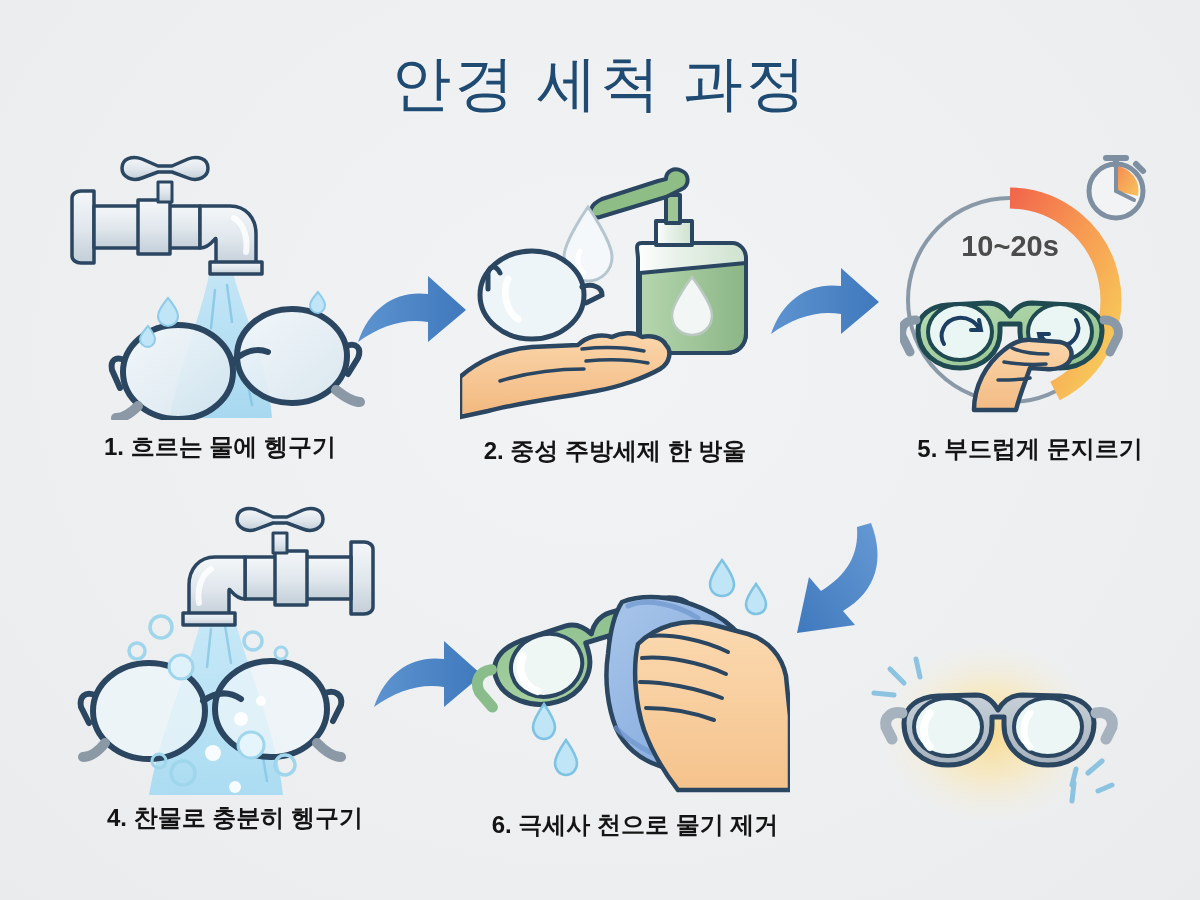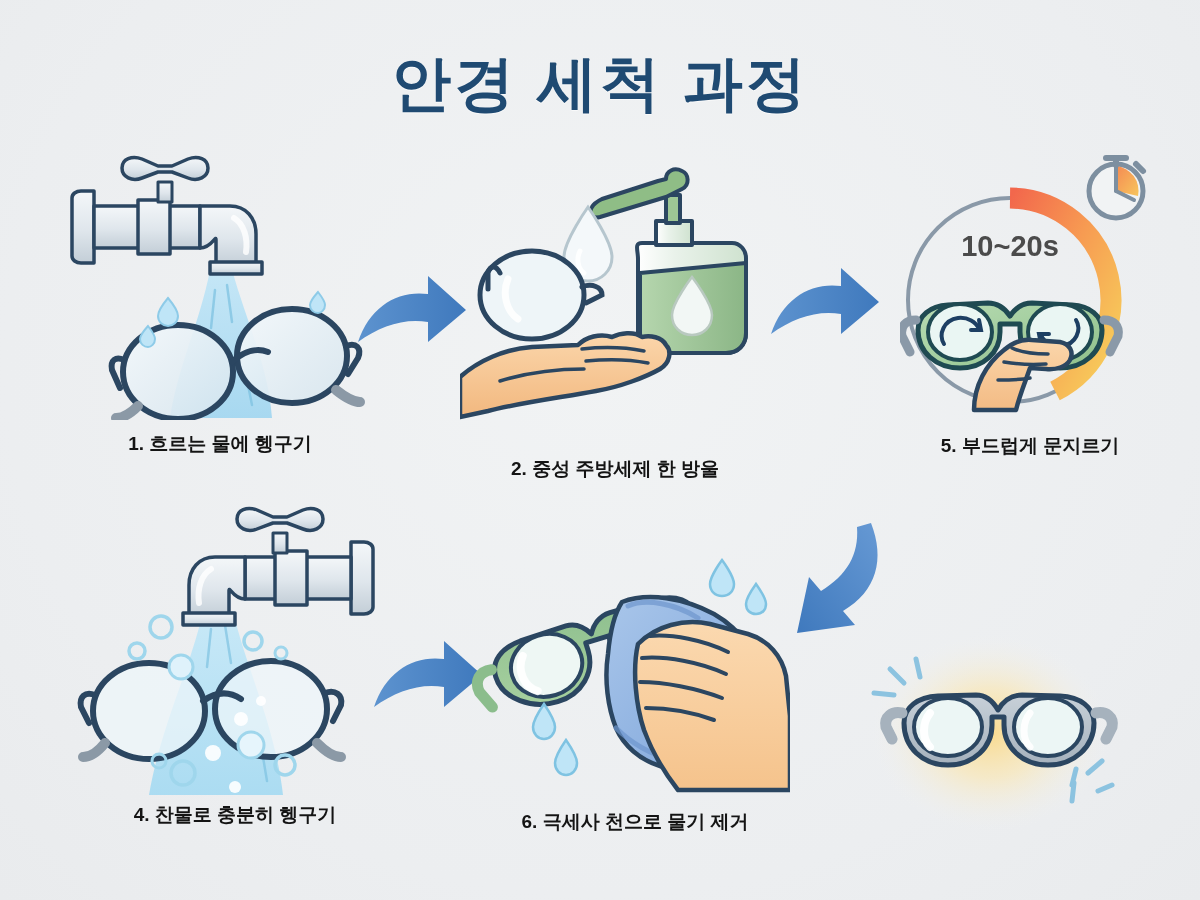--- a/index.html
+++ b/index.html
@@ -21,37 +21,37 @@
     height: 900px;
     background: radial-gradient(ellipse at 50% 40%, #f1f3f4 0%, #eceef0 70%, #e9ebed 100%);
   }
   .page-title {
     position: absolute;
     top: 44px;
     left: 0;
     width: 1200px;
     text-align: center;
     font-size: 60px;
-    font-weight: bold;
+    font-weight: normal;
     letter-spacing: 3px;
     color: #1f4a72;
     text-shadow: 0 1px 0 rgba(255,255,255,0.6);
   }
   .step {
     position: absolute;
   }
   .step-art {
     position: absolute;
     top: 0;
     left: 0;
   }
   .step-label {
     position: absolute;
     text-align: center;
-    font-size: 19px;
+    font-size: 24px;
     font-weight: bold;
     color: #141414;
     line-height: 1.28;
     white-space: nowrap;
   }
   .arrow {
     position: absolute;
   }
   .timer-text {
     font-size: 29px;
@@ -179,21 +179,21 @@
         <path d="M48 124 C42 138 46 156 58 164" stroke="#ffffff" stroke-width="7" fill="none" stroke-linecap="round" opacity="0.85"></path>
       </g>
 
       <path d="M0 222 C18 206 44 194 72 192 L118 190 C126 182 140 178 152 182 C160 178 174 176 182 182 C190 180 202 182 206 190 C212 196 210 208 200 214 C186 222 160 232 136 236 C104 242 58 248 28 256 L0 262 Z" fill="url(#skinG)" stroke="#2b4661" stroke-width="4.5" stroke-linejoin="round"></path>
       <g stroke="#2b4661" stroke-width="3.5" fill="none" stroke-linecap="round">
         <path d="M122 194 C140 192 164 192 184 196"></path>
         <path d="M126 206 C146 204 168 204 188 208"></path>
         <path d="M40 226 C66 218 96 214 124 214"></path>
       </g>
     </svg>
-    <div class="step-label" style="left:-40px; top:302px; width:390px;">
+    <div class="step-label" style="left:-40px; top:281px; width:390px;">
       <span>2. 중성 주방세제 한 방울</span>
     </div>
   </div>
 
   <svg class="arrow" style="left:765px; top:262px;" width="120" height="85" viewBox="0 0 120 85">
     <path d="M6 72 C18 36 46 20 76 24 L76 6 L114 40 L76 72 L76 52 C52 48 28 56 6 72 Z" fill="url(#arrowG1)"></path>
   </svg>
 
   <div class="step" style="left:900px; top:148px; width:260px; height:275px;">
     <svg class="step-art" width="260" height="275" viewBox="0 0 260 275">

